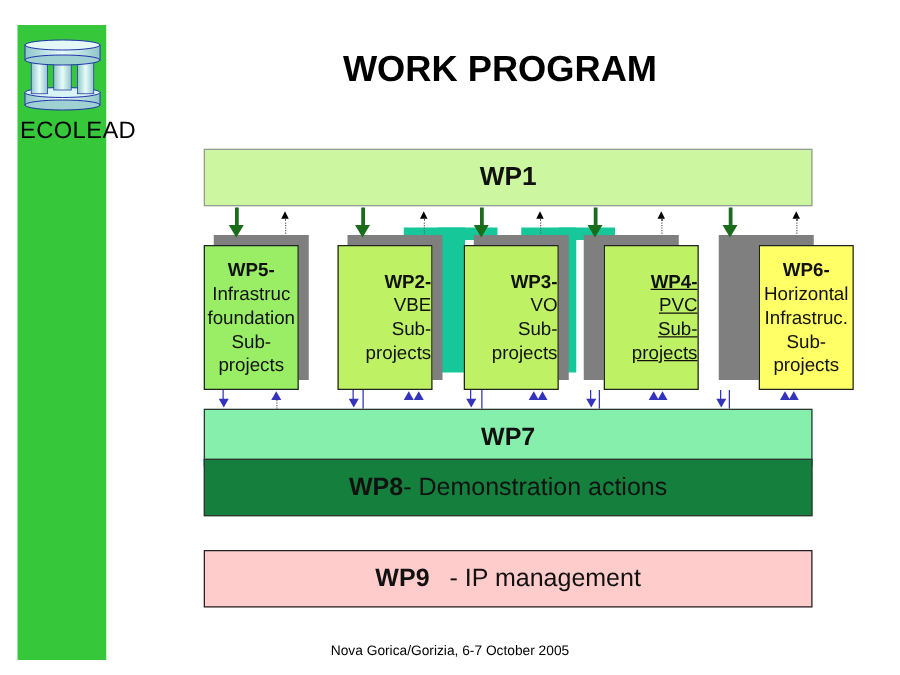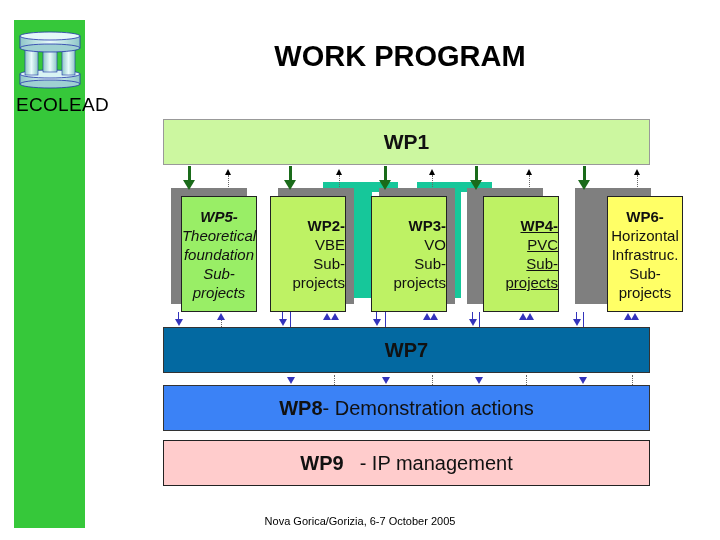--- a/index.html
+++ b/index.html
@@ -5,22 +5,22 @@
   html, body { margin:0; padding:0; }
   body { width:720px; height:540px; background:#ffffff; position:relative; overflow:hidden; font-family:"Liberation Sans", sans-serif; }
   .abs { position:absolute; }
   .sidebar { left:14px; top:20px; width:71px; height:508px; background:#36c83a; }
   .logo { left:18px; top:30px; width:64px; height:62px; }
   .logo-text { left:4px; top:94px; font-weight:normal; font-size:19px; color:#000; letter-spacing:0.3px;margin-left:12px; }
   .title { left:200px; top:40px; width:400px; text-align:center; font-weight:bold; font-size:29px; color:#000; }
   .wide { left:163px; width:487px; height:46px; border:1px solid #555; box-sizing:border-box; display:flex; align-items:center; justify-content:center; font-size:20px; color:#111; }
   .wide b { font-weight:bold; margin-right:0; }
   .wp1 { top:119px; background:#ccf7a0; border-color:#999; font-size:21px; }
-  .wp7 { top:327px; background:#0369a1; border-color:#333; }
-  .wp8 { top:385px; background:#3b82f6; border-color:#333; }
+  .wp7 { top:327px; background:#86efac; border-color:#333; }
+  .wp8 { top:367px; background:#15803d; border-color:#333; }
   .wp9 { top:440px; background:#ffcccc; border-color:#222;gap:16px; }
   .shadow { background:#7f7f7f; }
   .teal { background:#16c79a; }
   .box { top:196px; width:76px; height:116px; border:1px solid #222; box-sizing:border-box; display:flex; flex-direction:column; align-items:center; justify-content:center; text-align:center; font-size:15px; line-height:19px; color:#111; }
   .box .hd { font-weight:bold; }
   .green { background:#99ee66; }
   .cyan { background:#bef264;align-items:flex-end; }
   .yellow { background:#ffff66; }
   .arrow-down { width:0; height:0; border-left:6px solid transparent; border-right:6px solid transparent; border-top:10px solid #1a6b1a; }
   .stem { background:#1a6b1a; width:3px; }
@@ -68,23 +68,23 @@
 <div class="abs teal" style="left:350px;top:182px;width:22px;height:116px;"></div>
 <div class="abs teal" style="left:417px;top:182px;width:75px;height:10px;"></div>
 <div class="abs teal" style="left:447px;top:182px;width:14px;height:116px;"></div>
 
 <div class="abs shadow" style="left:171px;top:188px;width:76px;height:116px;"></div>
 <div class="abs shadow" style="left:278px;top:188px;width:76px;height:116px;"></div>
 <div class="abs shadow" style="left:379px;top:188px;width:76px;height:116px;"></div>
 <div class="abs shadow" style="left:467px;top:188px;width:76px;height:116px;"></div>
 <div class="abs shadow" style="left:575px;top:188px;width:76px;height:116px;"></div>
 
-<div class="abs box green" style="left:181px;font-style:italic;">
+<div class="abs box green" style="left:163px;">
   <div class="hd">WP5-</div>
-  <div>Theoretical</div>
+  <div>Infrastruc</div>
   <div>foundation</div>
   <div>Sub-</div>
   <div>projects</div>
 </div>
 <div class="abs box cyan" style="left:270px;">
   <div class="hd">WP2-</div>
   <div>VBE</div>
   <div>Sub-</div>
   <div>projects</div>
 </div>

